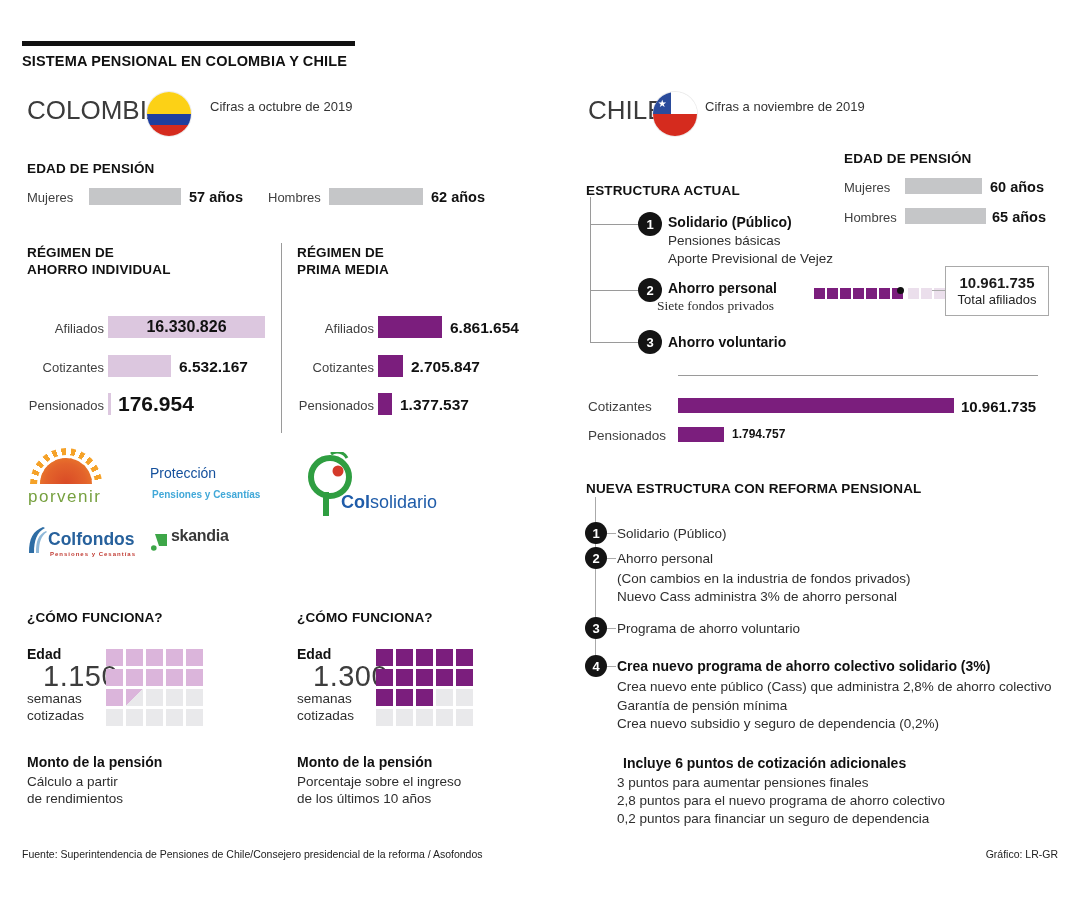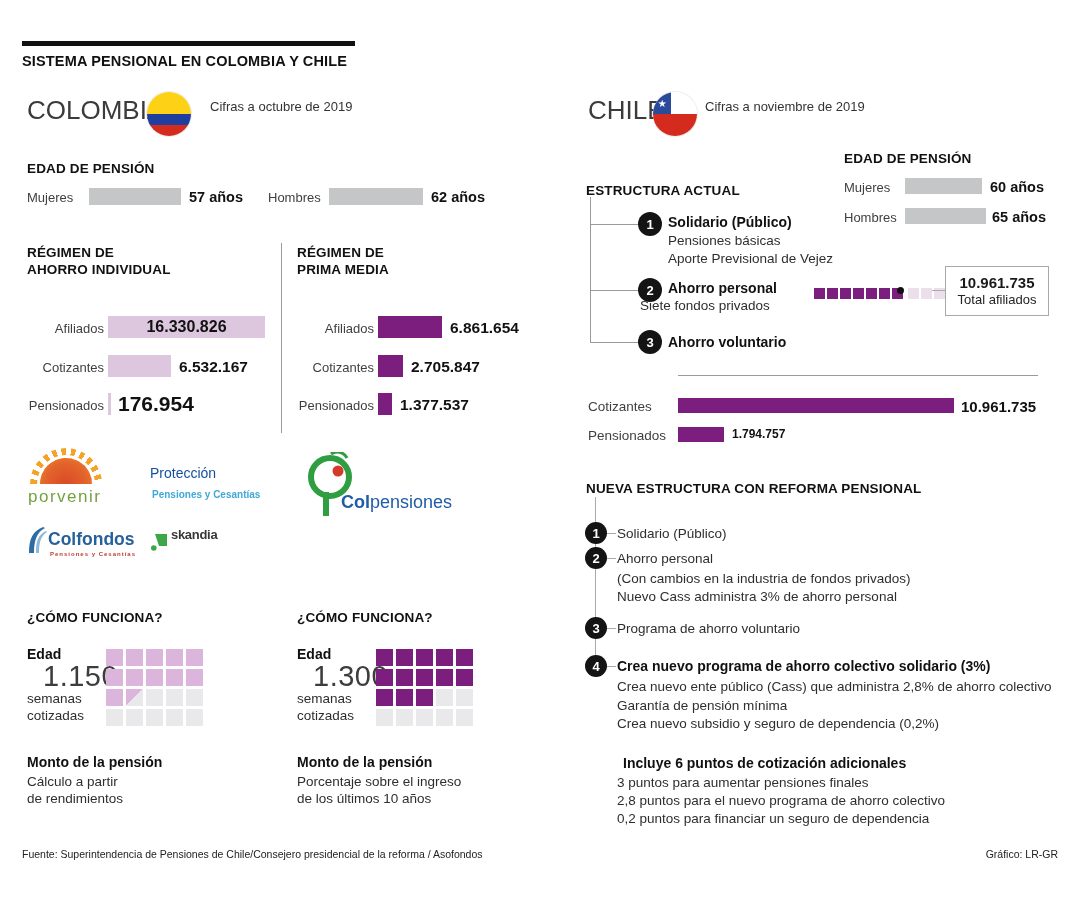--- a/index.html
+++ b/index.html
@@ -41,21 +41,21 @@
           flex-direction:column;align-items:center;justify-content:center;line-height:1.25;}
   .sunrays{width:72px;height:36px;border-radius:72px 72px 0 0;
      background:repeating-conic-gradient(from -90deg at 50% 100%,#F5A229 0 8deg,#ffffff 8deg 16.4deg);}
   .suncore{position:absolute;left:10px;top:10px;width:52px;height:26px;border-radius:52px 52px 0 0;
      background:radial-gradient(at 50% 100%,#D94A26 0%,#E3632B 55%,#F08A2C 100%);box-shadow:0 0 0 3px #fff;}
   .porvtxt{font-size:17px;color:#76A03F;letter-spacing:1.5px;}
   .prottxt{font-size:14px;font-weight:normal;color:#14509C;}
   .protsub{font-size:10px;color:#41A8D8;font-weight:bold;}
   .colftxt{font-size:17.5px;font-weight:bold;color:#27619C;}
   .colfsub{font-size:6px;font-weight:bold;color:#C13B33;letter-spacing:1px;}
-  .skantxt{font-size:13px;font-weight:bold;color:#383838;letter-spacing:-.3px;}
+  .skantxt{font-size:16px;font-weight:bold;color:#383838;letter-spacing:-.3px;}
   .colptxt{font-size:18px;color:#1F5CA9;}
   .colptxt b{font-weight:bold;}
   .foot{font-size:10.5px;color:#222;}
 </style>
 </head>
 <body>
 
 <div class="canvas">
 
   <div class="abs" style="left:22px;top:41px;width:333px;height:5px;background:#111;"></div>
@@ -132,21 +132,21 @@
 
   <div class="abs" style="left:303px;top:452px;">
     <svg width="56" height="66" viewBox="0 0 56 66">
       <circle cx="27" cy="25" r="19" fill="none" stroke="#2F9E41" stroke-width="6"></circle>
       <rect x="20" y="40" width="6" height="24" fill="#2F9E41"></rect>
       <path d="M28 2 C33 -2 41 0 44 6" stroke="#2F9E41" stroke-width="3" fill="none"></path>
       <circle cx="35" cy="19" r="5.5" fill="#D43A2A"></circle>
     </svg>
   </div>
   <div class="abs colptxt" style="left:341px;top:492px;">
-    <b>Col</b><span>pensiones</span>
+    <b>Col</b><span>solidario</span>
   </div>
 
   <div class="abs hd" style="left:27px;top:610px;">¿CÓMO FUNCIONA?</div>
   <div class="abs bold14" style="left:27px;top:646px;">Edad</div>
   <div class="abs bigno" style="left:25px;top:660px;">1.150</div>
   <div class="abs sub" style="left:27px;top:691px;">semanas</div>
   <div class="abs sub" style="left:27px;top:708px;">cotizadas</div>
   <div class="abs waffle" style="left:106px;top:649px;">
     <i class="wc p"></i>
       <i class="wc p"></i>
@@ -225,21 +225,21 @@
   <div class="abs hline" style="left:590px;top:224px;width:48px;"></div>
   <div class="abs hline" style="left:590px;top:290px;width:48px;"></div>
   <div class="abs hline" style="left:590px;top:342px;width:48px;"></div>
   <div class="abs ncirc" style="left:638px;top:212px;">1</div>
   <div class="abs ncirc" style="left:638px;top:278px;">2</div>
   <div class="abs ncirc" style="left:638px;top:330px;">3</div>
   <div class="abs bold14" style="left:668px;top:214px;">Solidario (Público)</div>
   <div class="abs sub" style="left:668px;top:233px;">Pensiones básicas</div>
   <div class="abs sub" style="left:668px;top:251px;">Aporte Previsional de Vejez</div>
   <div class="abs bold14" style="left:668px;top:280px;">Ahorro personal</div>
-  <div class="abs sub" style="left:640px;top:298px;">Siete fondos privados</div>
+  <div class="abs sub" style="left:657px;top:298px;font-family:Liberation Serif, serif;">Siete fondos privados</div>
   <div class="abs bold14" style="left:668px;top:334px;">Ahorro voluntario</div>
 
   <div class="abs" style="left:814px;top:285px;white-space:nowrap;">
     <i class="sq"></i><i class="sq"></i><i class="sq"></i><i class="sq"></i><i class="sq"></i><i class="sq"></i><i class="sq"></i>
   </div>
   <div class="abs" style="left:897px;top:287px;width:7px;height:7px;border-radius:50%;background:#111;"></div>
   <div class="abs" style="left:908px;top:285px;white-space:nowrap;">
     <i class="sq lt"></i><i class="sq lt"></i><i class="sq lt"></i>
   </div>
   <div class="abs hline" style="left:932px;top:290px;width:14px;background:#aaa;"></div>

